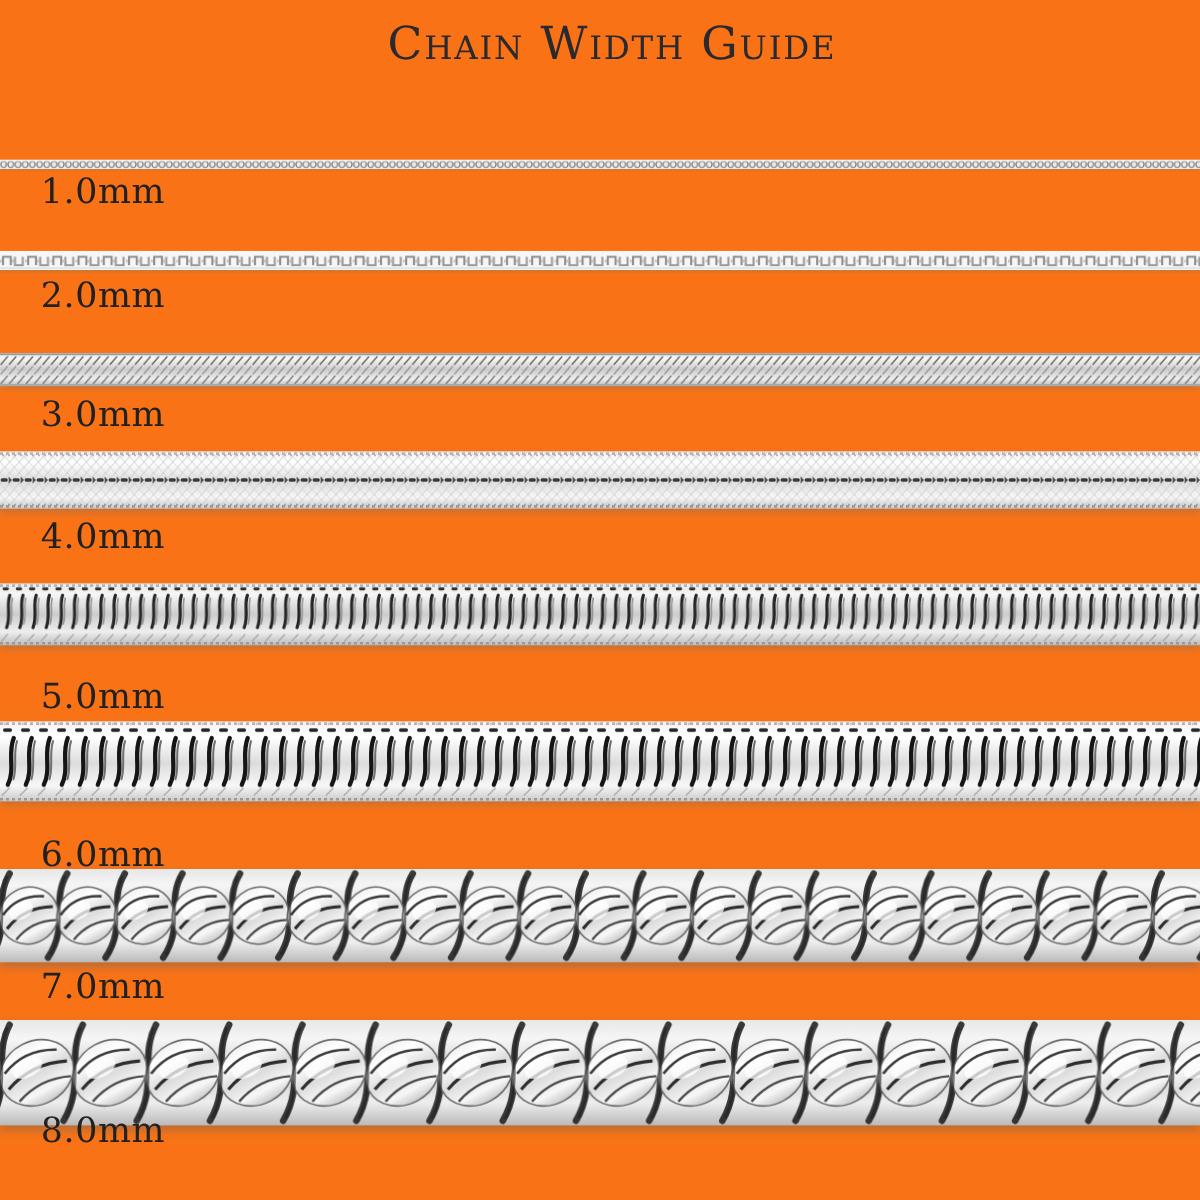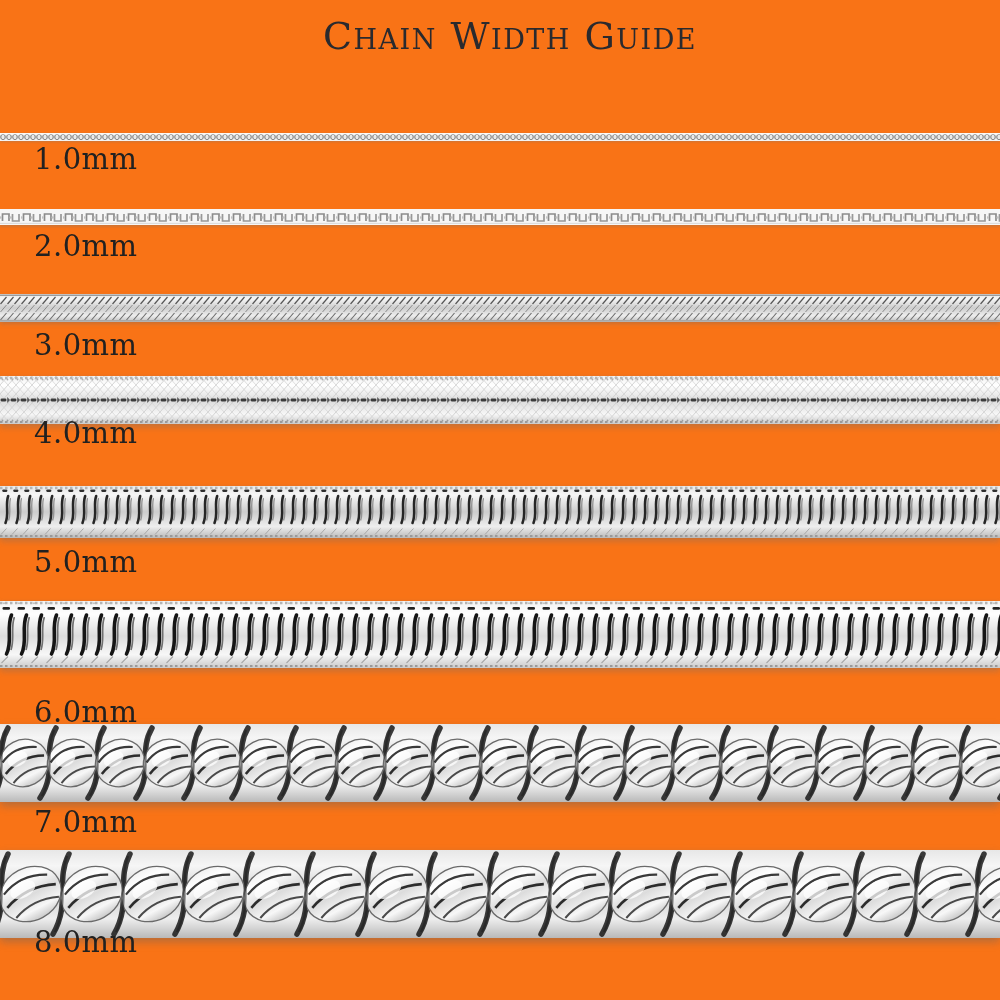--- a/index.html
+++ b/index.html
@@ -94,21 +94,21 @@
             <circle cx="2.5" cy="44.5" r="0.9" fill="#9d9d9d"></circle>
             <circle cx="7.5" cy="44.5" r="0.9" fill="#9d9d9d"></circle>
           </pattern>
         </defs>
         <rect width="1000" height="48" fill="url(#mg3)"></rect>
         <rect width="1000" height="48" fill="url(#ph3)"></rect>
         <rect width="1000" height="48" fill="url(#pc3)"></rect>
         <line x1="0" y1="2" x2="1000" y2="2" stroke="#b5b5b5" stroke-width="2.4" stroke-dasharray="2.5 2.5"></line>
         <line x1="0" y1="46" x2="1000" y2="46" stroke="#9a9a9a" stroke-width="2.2" stroke-dasharray="2.5 2.5"></line>
       </svg>
-      <div class="mm-label" style="top:416px">4.0mm</div>
+      <div class="mm-label" style="top:430px">4.0mm</div>
       <svg class="chain" style="top:486px;filter:drop-shadow(0 3px 3px rgba(110,110,110,.4))" width="1000" height="52" viewBox="0 0 1000 52" preserveAspectRatio="none">
         <defs>
           <linearGradient id="mg4" x1="0" y1="0" x2="0" y2="1">
             <stop offset="0" stop-color="#e7e7e7"></stop>
             <stop offset="0.18" stop-color="#f6f6f6"></stop>
             <stop offset="0.5" stop-color="#cdcdcd"></stop>
             <stop offset="0.78" stop-color="#eeeeee"></stop>
             <stop offset="1" stop-color="#b9b9b9"></stop>
           </linearGradient>
           <pattern id="p4" width="11" height="52" patternUnits="userSpaceOnUse">
@@ -116,21 +116,21 @@
             <path d="M8.2,10 C5,19 9.5,27 5.5,37" stroke="#262626" stroke-width="2.6" fill="none" stroke-linecap="round"></path>
             <path d="M10.6,12 C8.2,19.5 11.5,26.5 8.6,34.5" stroke="#949494" stroke-width="1.4" fill="none"></path>
             <line x1="1" y1="48.5" x2="6.5" y2="42.5" stroke="#a6a6a6" stroke-width="1"></line>
           </pattern>
         </defs>
         <rect width="1000" height="52" fill="url(#mg4)"></rect>
         <rect width="1000" height="52" fill="url(#p4)"></rect>
         <line x1="0" y1="2" x2="1000" y2="2" stroke="#b5b5b5" stroke-width="2.4" stroke-dasharray="2.5 2.5"></line>
         <line x1="0" y1="50" x2="1000" y2="50" stroke="#9a9a9a" stroke-width="2.2" stroke-dasharray="2.5 2.5"></line>
       </svg>
-      <div class="mm-label" style="top:545px">5.0mm</div>
+      <div class="mm-label" style="top:563px">5.0mm</div>
       <svg class="chain" style="top:601px;filter:drop-shadow(0 3px 3px rgba(110,110,110,.4))" width="1000" height="67" viewBox="0 0 1000 67" preserveAspectRatio="none">
         <defs>
           <linearGradient id="mg5" x1="0" y1="0" x2="0" y2="1">
             <stop offset="0" stop-color="#f2f2f2"></stop>
             <stop offset="0.2" stop-color="#ffffff"></stop>
             <stop offset="0.52" stop-color="#dcdcdc"></stop>
             <stop offset="0.8" stop-color="#f7f7f7"></stop>
             <stop offset="1" stop-color="#c9c9c9"></stop>
           </linearGradient>
           <pattern id="p5" width="15" height="67" patternUnits="userSpaceOnUse">

